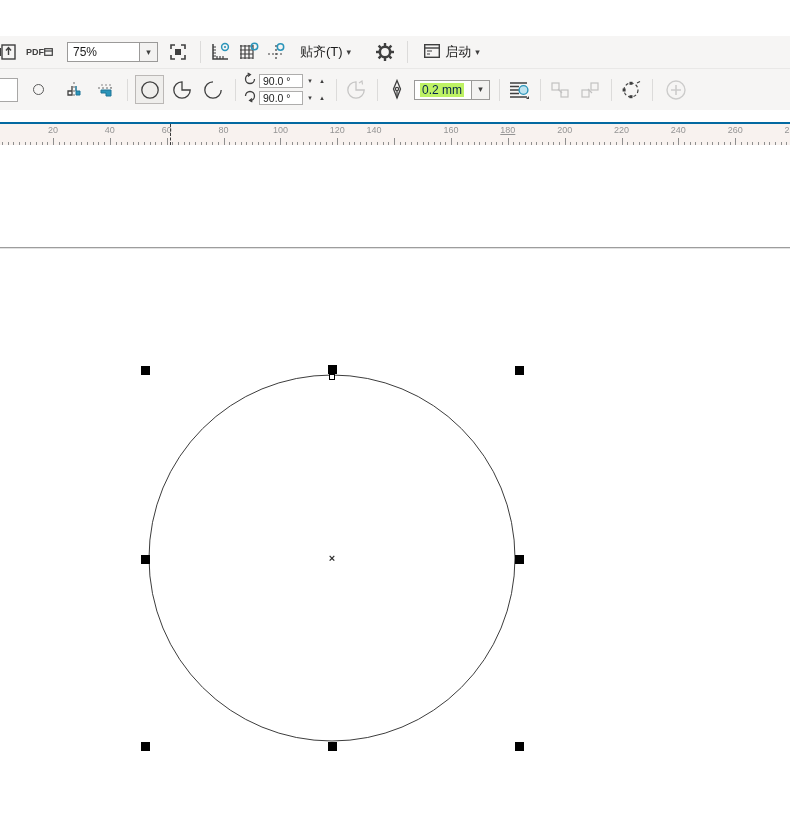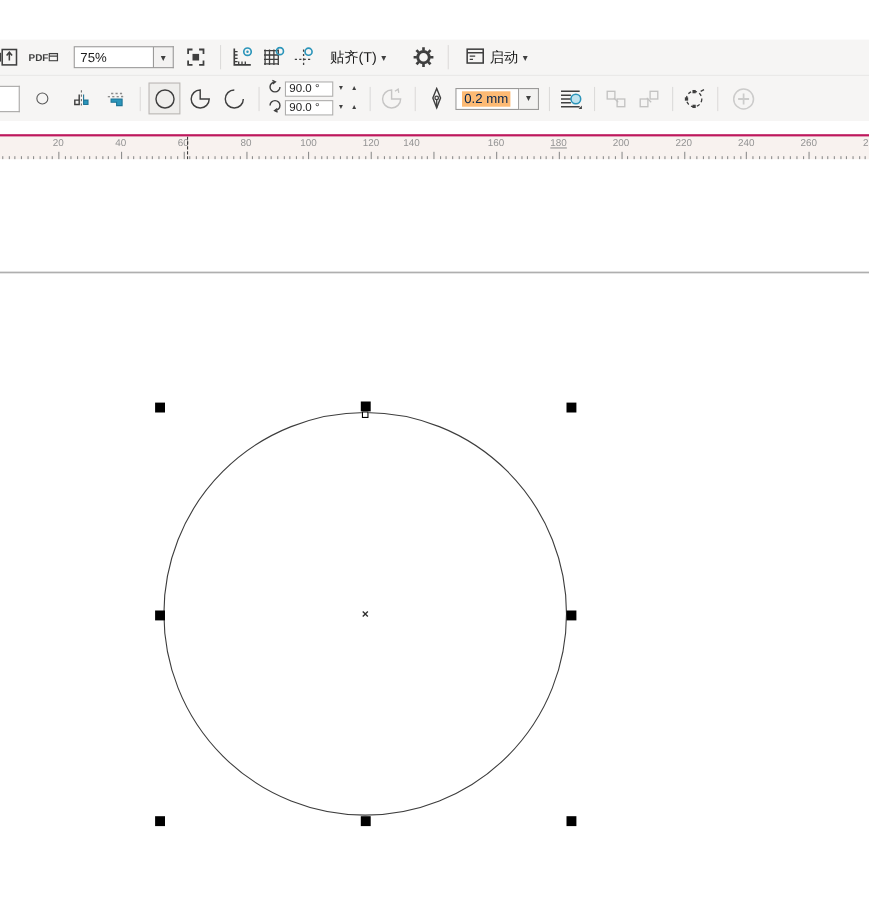--- a/index.html
+++ b/index.html
@@ -32,26 +32,26 @@
   .pdf-txt{font-size:9px;font-weight:bold;color:#3f3f3f;letter-spacing:0;}
   .tool-active{border:1px solid #bbb8b6;background:#efeeec;}
 
   
   .spin-col{display:flex;flex-direction:column;gap:1px;flex:0 0 auto;}
   .spin-row{display:flex;align-items:center;gap:2px;height:16px;}
   .spin-box{border:1px solid #aeadac;background:#fff;width:44px;height:14px;font-size:10.5px;
             color:#1b1b1b;display:flex;align-items:center;padding:0 3px;box-sizing:border-box;}
   .spin-btn{font-size:7px;color:#3f3f3f;width:10px;text-align:center;line-height:14px;}
 
-  .sel-text{background:#fdba74;color:#04244d;padding:0 2px;}
+  .sel-text{background:#bef264;color:#04244d;padding:0 2px;}
   .disabled{opacity:.38;}
 
   
   .ruler{position:absolute;left:0;top:122px;width:790px;height:23px;background:#f8f2ef;
-         border-top:2px solid #be185d;box-sizing:border-box;overflow:hidden;}
+         border-top:2px solid #0369a1;box-sizing:border-box;overflow:hidden;}
   .ruler .tick{position:absolute;bottom:0;width:1px;background:#8e8e8e;}
   .ruler .tick-label{position:absolute;top:1px;font-size:9px;color:#949494;transform:translateX(-50%);}
   .ruler-cursor{position:absolute;top:0;bottom:0;width:0;border-left:1px dashed #3a3a3a;}
 
   
   .canvas{position:absolute;left:0;top:145px;width:790px;height:686px;background:#fff;}
   .page-top-edge{position:absolute;left:0;top:247px;width:790px;height:1px;background:#9d9d9d;
                  box-shadow:0 1px 0 #e2e2e2;}
   .shape-svg{position:absolute;left:0;top:0;width:790px;height:831px;pointer-events:none;}
   .handle{position:absolute;width:9px;height:9px;background:#000;}

